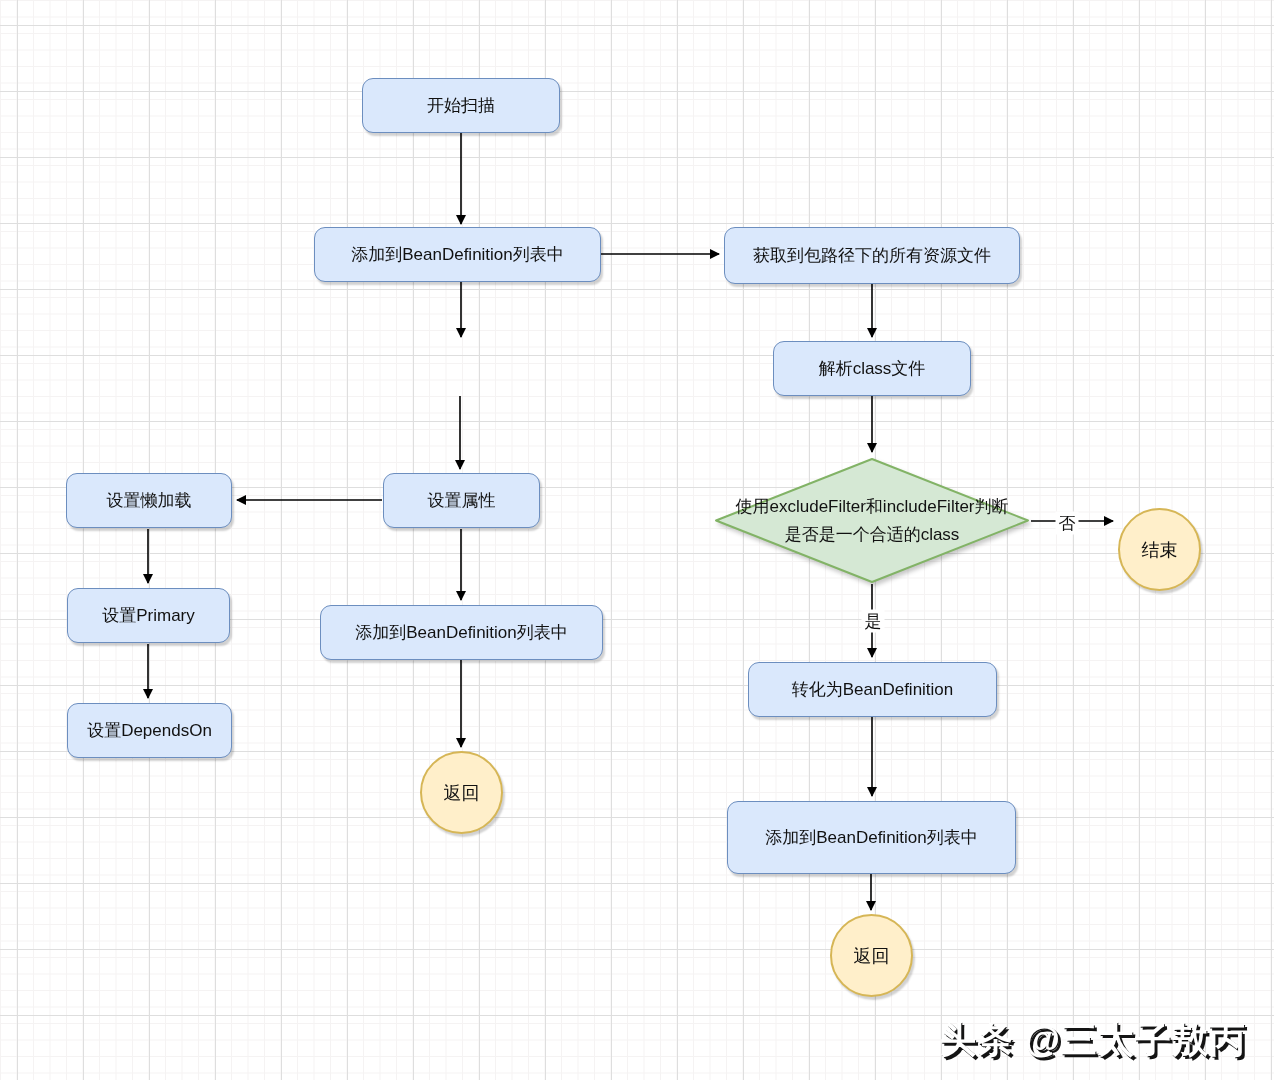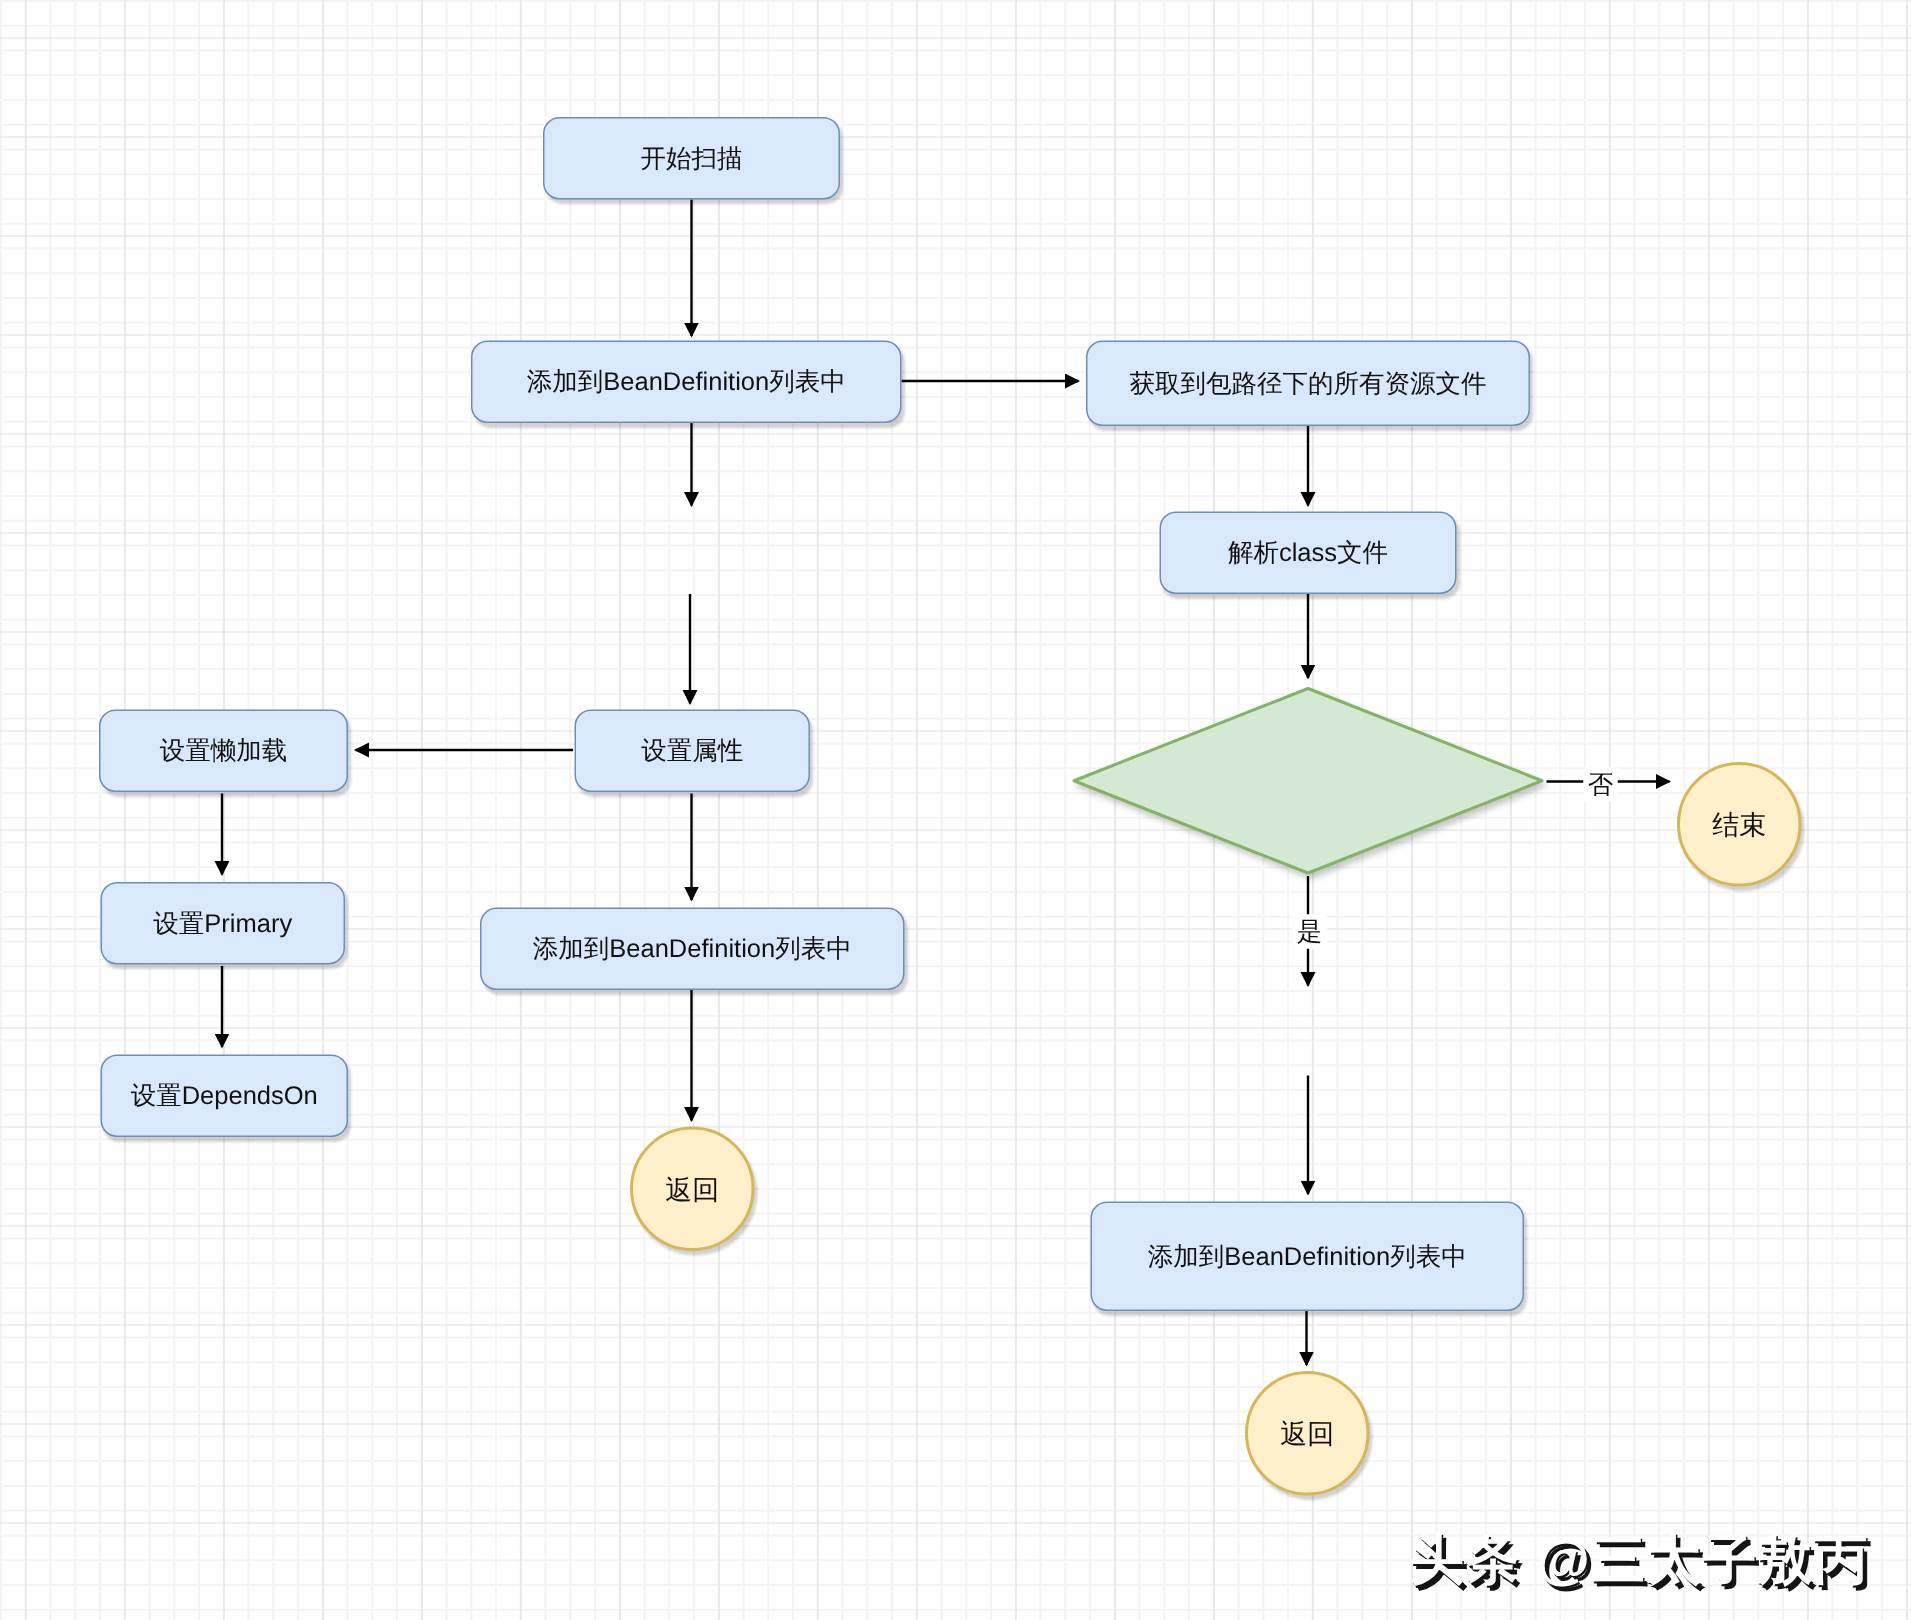--- a/index.html
+++ b/index.html
@@ -98,20 +98,24 @@
   </div>
 
   <div class="node process" style="left:383px;top:473px;width:157px;height:55px">
     <span>设置属性</span>
   </div>
 
   <div class="decision" style="left:714px;top:457px;width:316px;height:127px">
     <svg width="316" height="127" viewBox="0 0 316 127">
       <polygon points="158,2 314,63.5 158,125 2,63.5"></polygon>
     </svg>
+    <div class="decision-text">
+      <span>使用excludeFilter和includeFilter判断</span>
+      <span>是否是一个合适的class</span>
+    </div>
   </div>
 
   <div class="node terminal" style="left:1118px;top:508px;width:83px;height:83px">
     <span>结束</span>
   </div>
 
   <div class="node process" style="left:67px;top:588px;width:163px;height:55px">
     <span>设置Primary</span>
   </div>
 
@@ -120,20 +124,23 @@
   </div>
 
   <div class="node process" style="left:67px;top:703px;width:165px;height:55px">
     <span>设置DependsOn</span>
   </div>
 
   <div class="node terminal" style="left:420px;top:751px;width:83px;height:83px">
     <span>返回</span>
   </div>
 
+  <div class="node process" style="left:748px;top:662px;width:249px;height:55px">
+    <span>转化为BeanDefinition</span>
+  </div>
 
   <div class="node process" style="left:727px;top:801px;width:289px;height:73px">
     <span>添加到BeanDefinition列表中</span>
   </div>
 
   <div class="node terminal" style="left:830px;top:914px;width:83px;height:83px">
     <span>返回</span>
   </div>
 
   <span class="edge-label" style="left:1067px;top:523px">否</span>

